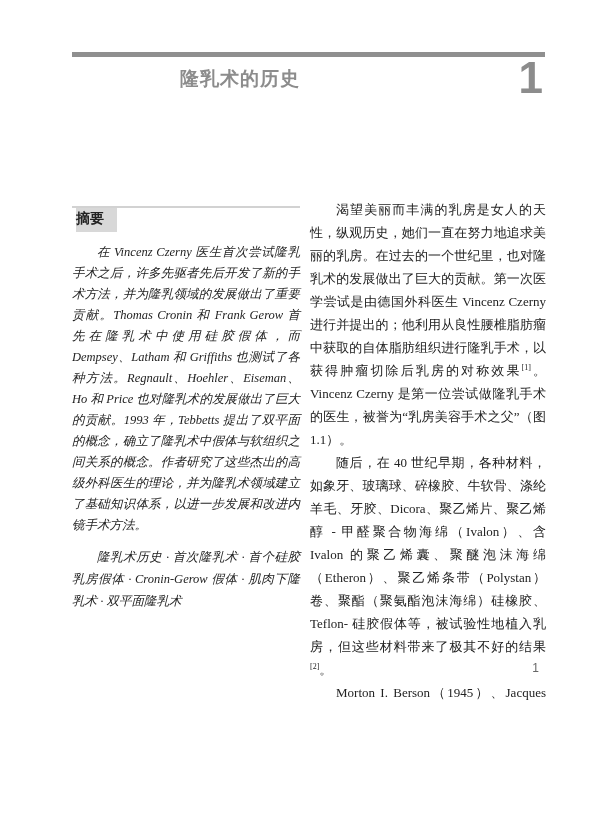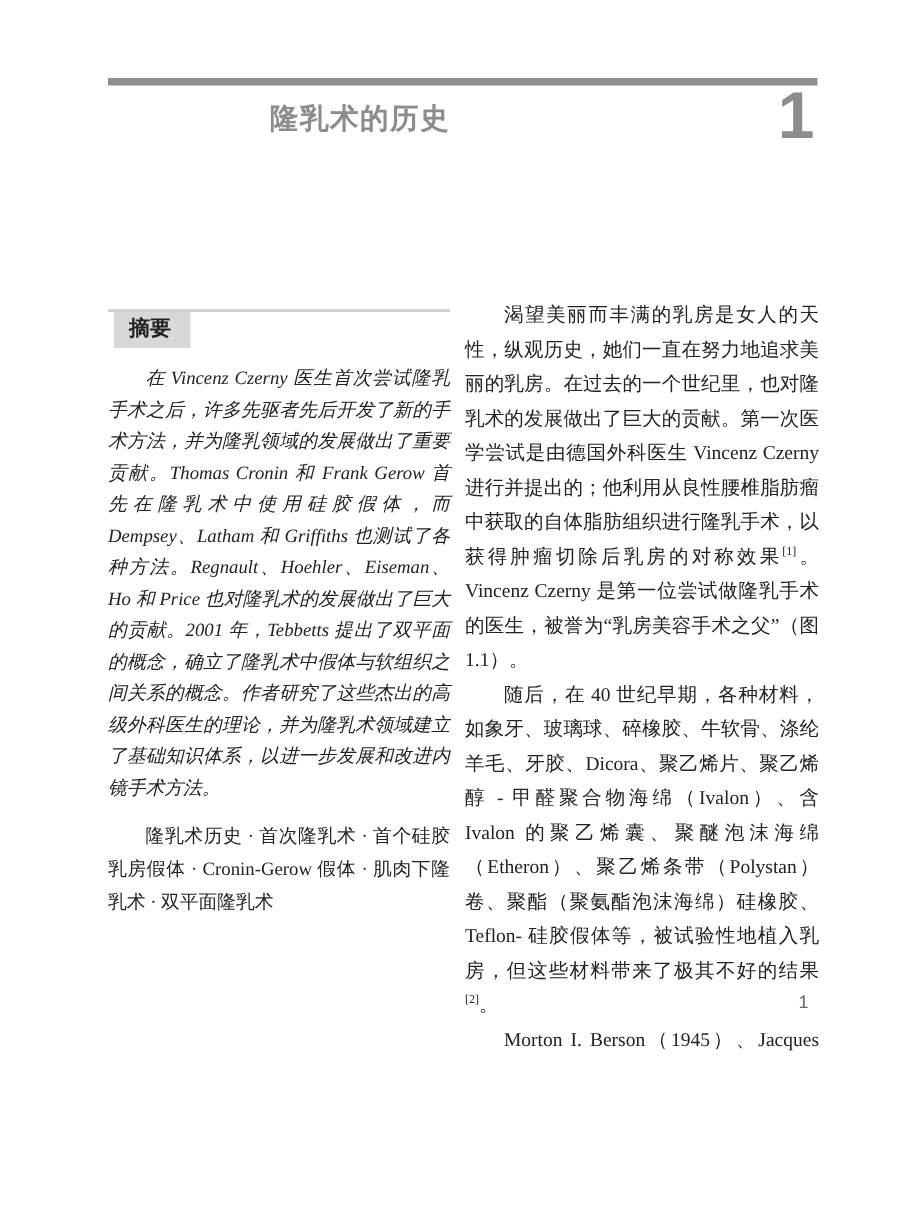--- a/index.html
+++ b/index.html
@@ -52,40 +52,41 @@
     width: 228px;
   }
   .section-header {
     border-top: 2px solid #d2d2d2;
     width: 100%;
   }
   .section-label {
     display: inline-block;
     margin-left: 4px;
     background: #d8d8d8;
-    padding: 2px 13px 4px 10px;
+    padding: 2px 13px 4px 0;
     font-family: "Liberation Sans", "DejaVu Sans", sans-serif;
     font-size: 14px;
     font-weight: bold;
     color: #222222;
   }
   .abstract-text {
     margin: 10px 0 0 0;
     font-style: italic;
     font-size: 12.5px;
     line-height: 21px;
     text-align: justify;
     text-indent: 2em;
     color: #222222;
   }
   .keywords-section {
     margin-top: 16px;
   }
   .keywords-text {
     margin: 10px 0 0 0;
+    font-style: italic;
     font-size: 12.5px;
     line-height: 22px;
     text-align: justify;
     text-indent: 2em;
     color: #222222;
   }
   .right-col {
     position: absolute;
     left: 310px;
     top: 198px;
@@ -123,21 +124,21 @@
   <h1 class="chapter-title">隆乳术的历史</h1>
 
   <div class="chapter-number">1</div>
 
   <div class="left-col">
 
     <div class="section-header">
       <span class="section-label">摘要</span>
     </div>
 
-    <p class="abstract-text">在 Vincenz Czerny 医生首次尝试隆乳手术之后，许多先驱者先后开发了新的手术方法，并为隆乳领域的发展做出了重要贡献。Thomas Cronin 和 Frank Gerow 首先在隆乳术中使用硅胶假体，而 Dempsey、Latham 和 Griffiths 也测试了各种方法。Regnault、Hoehler、Eiseman、Ho 和 Price 也对隆乳术的发展做出了巨大的贡献。2001 年，Tebbetts 提出了双平面的概念，确立了隆乳术中假体与软组织之间关系的概念。作者研究了这些杰出的高级外科医生的理论，并为隆乳术领域建立了基础知识体系，以进一步发展和改进内镜手术方法。</p>
+    <p class="abstract-text">在 Vincenz Czerny 医生首次尝试隆乳手术之后，许多先驱者先后开发了新的手术方法，并为隆乳领域的发展做出了重要贡献。Thomas Cronin 和 Frank Gerow 首先在隆乳术中使用硅胶假体，而 Dempsey、Latham 和 Griffiths 也测试了各种方法。Regnault、Hoehler、Eiseman、Ho 和 Price 也对隆乳术的发展做出了巨大的贡献。1993 年，Tebbetts 提出了双平面的概念，确立了隆乳术中假体与软组织之间关系的概念。作者研究了这些杰出的高级外科医生的理论，并为隆乳术领域建立了基础知识体系，以进一步发展和改进内镜手术方法。</p>
 
 
     <p class="keywords-text">隆乳术历史 · 首次隆乳术 · 首个硅胶乳房假体 · Cronin-Gerow 假体 · 肌肉下隆乳术 · 双平面隆乳术</p>
 
   </div>
 
   <div class="right-col">
 
     <p><span>渴望美丽而丰满的乳房是女人的天性，纵观历史，她们一直在努力地追求美丽的乳房。在过去的一个世纪里，也对隆乳术的发展做出了巨大的贡献。第一次医学尝试是由德国外科医生 Vincenz Czerny 进行并提出的；他利用从良性腰椎脂肪瘤中获取的自体脂肪组织进行隆乳手术，以获得肿瘤切除后乳房的对称效果</span><sup>[1]</sup><span>。Vincenz Czerny 是第一位尝试做隆乳手术的医生，被誉为“乳房美容手术之父”（图 1.1）。</span></p>
 

